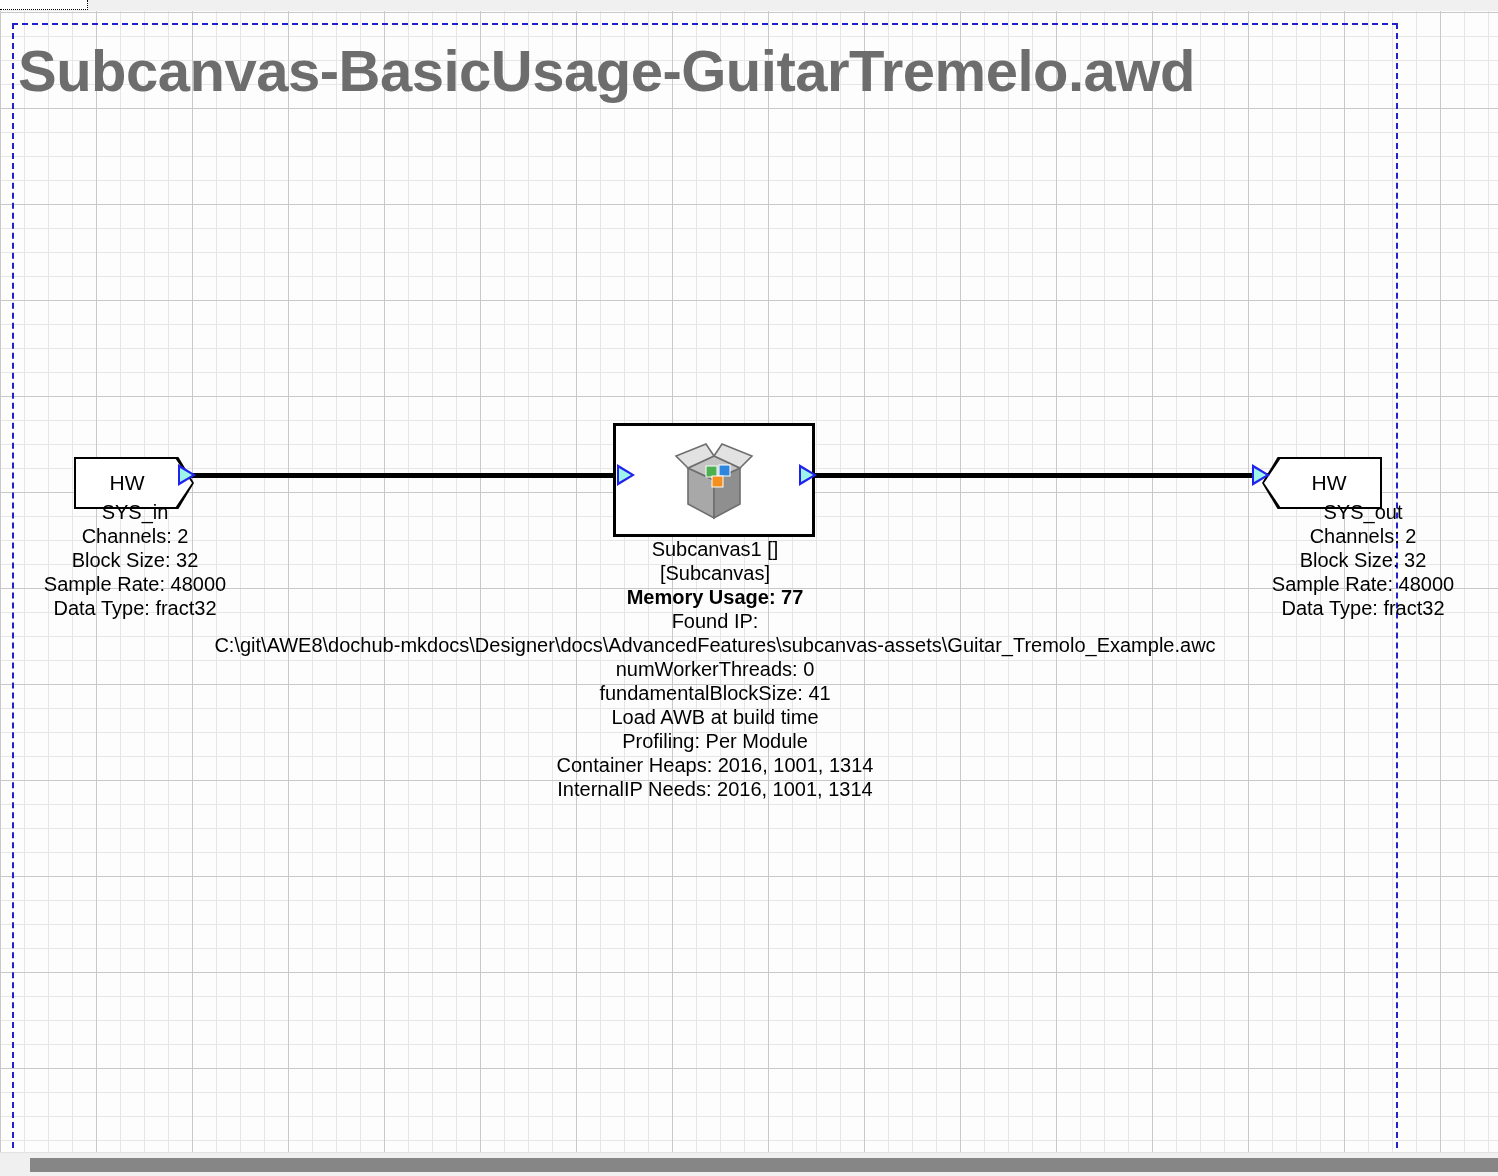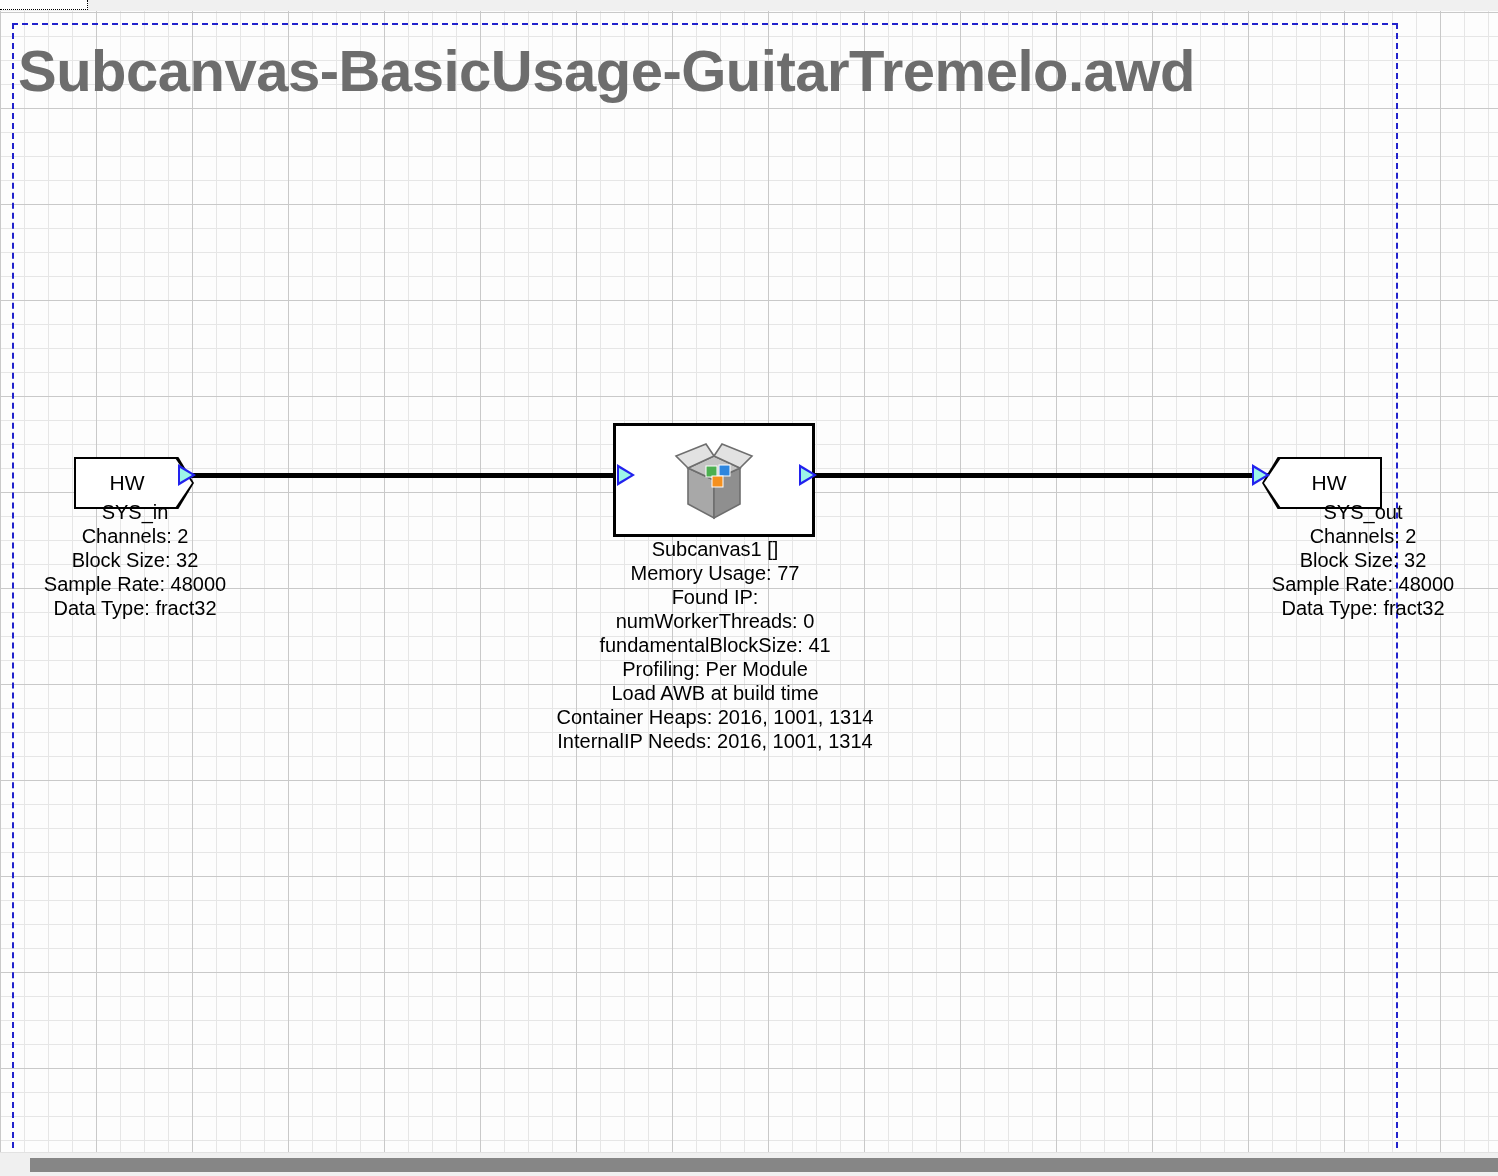--- a/index.html
+++ b/index.html
@@ -194,21 +194,21 @@
     position: absolute;
     left: 0;
     top: 526px;
     width: 1430px;
     text-align: center;
     font-size: 20px;
     line-height: 24px;
     color: #000000;
   }
   .labels-sub .row { white-space: nowrap; }
-  .labels-sub .bold { font-weight: normal; }
+  .labels-sub .bold { font-weight: bold; }
 
   
   .hscroll-track {
     position: absolute;
     left: 0;
     top: 1152px;
     width: 1498px;
     height: 24px;
     background: #f0f0f0;
     border-top: 1px solid #e2e2e2;
@@ -293,26 +293,28 @@
     <div class="labels labels-out">
       <div>SYS_out</div>
       <div>Channels: 2</div>
       <div>Block Size: 32</div>
       <div>Sample Rate: 48000</div>
       <div>Data Type: fract32</div>
     </div>
 
     <div class="labels-sub">
       <div class="row">Subcanvas1 []</div>
+      <div class="row">[Subcanvas]</div>
       <div class="row bold">Memory Usage: 77</div>
       <div class="row">Found IP:</div>
+      <div class="row">C:\git\AWE8\dochub-mkdocs\Designer\docs\AdvancedFeatures\subcanvas-assets\Guitar_Tremolo_Example.awc</div>
       <div class="row">numWorkerThreads: 0</div>
       <div class="row">fundamentalBlockSize: 41</div>
+      <div class="row">Load AWB at build time</div>
       <div class="row">Profiling: Per Module</div>
-      <div class="row">Load AWB at build time</div>
       <div class="row">Container Heaps: 2016, 1001, 1314</div>
       <div class="row">InternalIP Needs: 2016, 1001, 1314</div>
     </div>
 
   </div>
 
   <div class="hscroll-track">
     <div class="hscroll-thumb"></div>
   </div>
 

